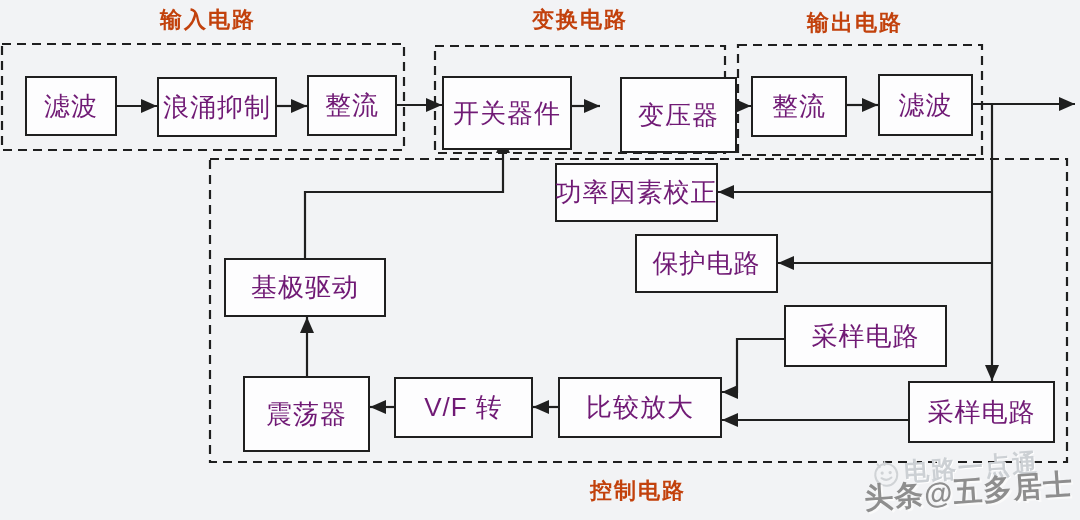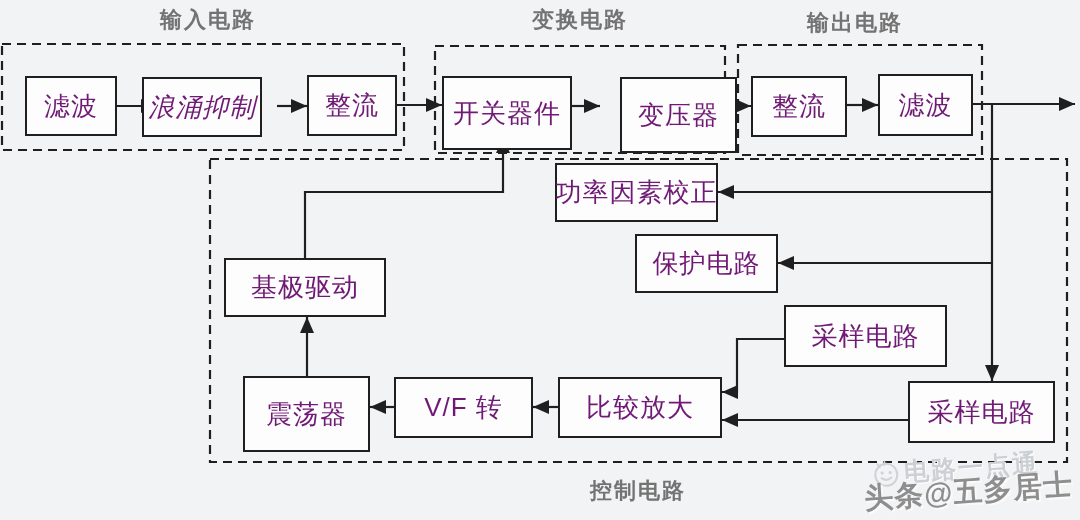--- a/index.html
+++ b/index.html
@@ -21,21 +21,21 @@
   .block{
     position:absolute;z-index:2;box-sizing:border-box;
     background:var(--box-fill);
     border:2px solid var(--box-border);
     display:flex;align-items:center;justify-content:center;
     font-size:26px;font-weight:500;color:#701a75;
     letter-spacing:1px;white-space:nowrap;
   }
   .sec-title{
     position:absolute;z-index:3;width:150px;text-align:center;
-    font-size:22px;font-weight:700;color:#737373;letter-spacing:2px;
+    font-size:22px;font-weight:700;color:#c2410c;letter-spacing:2px;
   }
   .watermark{position:absolute;z-index:4;}
   .wm-brand{
     left:872px;top:452px;display:flex;align-items:center;gap:4px;
     transform:rotate(-4deg);color:var(--watermark-light);
     font-size:25px;font-weight:700;letter-spacing:2px;
     text-shadow:1px 1px 0 #ffffff;
   }
   .wm-credit{
     left:864px;top:472px;transform:rotate(-4deg);
@@ -78,21 +78,21 @@
     <line x1="307" y1="376" x2="307" y2="317" stroke="#1f1f1f" stroke-width="2.2" marker-end="url(#ah)"></line>
     <polyline points="305,258 305,192 503,192 503,137" fill="none" stroke="#1f1f1f" stroke-width="2.2" marker-end="url(#ah)"></polyline>
   </svg>
 
   <div class="sec-title" style="left:133px;top:5px;">输入电路</div>
   <div class="sec-title" style="left:505px;top:5px;">变换电路</div>
   <div class="sec-title" style="left:780px;top:8px;">输出电路</div>
   <div class="sec-title" style="left:563px;top:476px;">控制电路</div>
 
   <div class="block" style="left:25px;top:76px;width:92px;height:60px;">滤波</div>
-  <div class="block" style="left:142px;top:77px;width:120px;height:60px;font-style:italic;">浪涌抑制</div>
+  <div class="block" style="left:157px;top:77px;width:120px;height:60px;">浪涌抑制</div>
   <div class="block" style="left:307px;top:75px;width:90px;height:61px;">整流</div>
   <div class="block" style="left:442px;top:76px;width:130px;height:74px;">开关器件</div>
   <div class="block" style="left:600px;top:77px;width:117px;height:76px;margin-left:20px;">变压器</div>
   <div class="block" style="left:751px;top:76px;width:96px;height:61px;">整流</div>
   <div class="block" style="left:878px;top:74px;width:95px;height:62px;">滤波</div>
   <div class="block" style="left:555px;top:163px;width:163px;height:59px;">功率因素校正</div>
   <div class="block" style="left:635px;top:234px;width:143px;height:59px;">保护电路</div>
   <div class="block" style="left:784px;top:305px;width:163px;height:62px;">采样电路</div>
   <div class="block" style="left:908px;top:381px;width:147px;height:62px;">采样电路</div>
   <div class="block" style="left:558px;top:377px;width:164px;height:61px;">比较放大</div>

